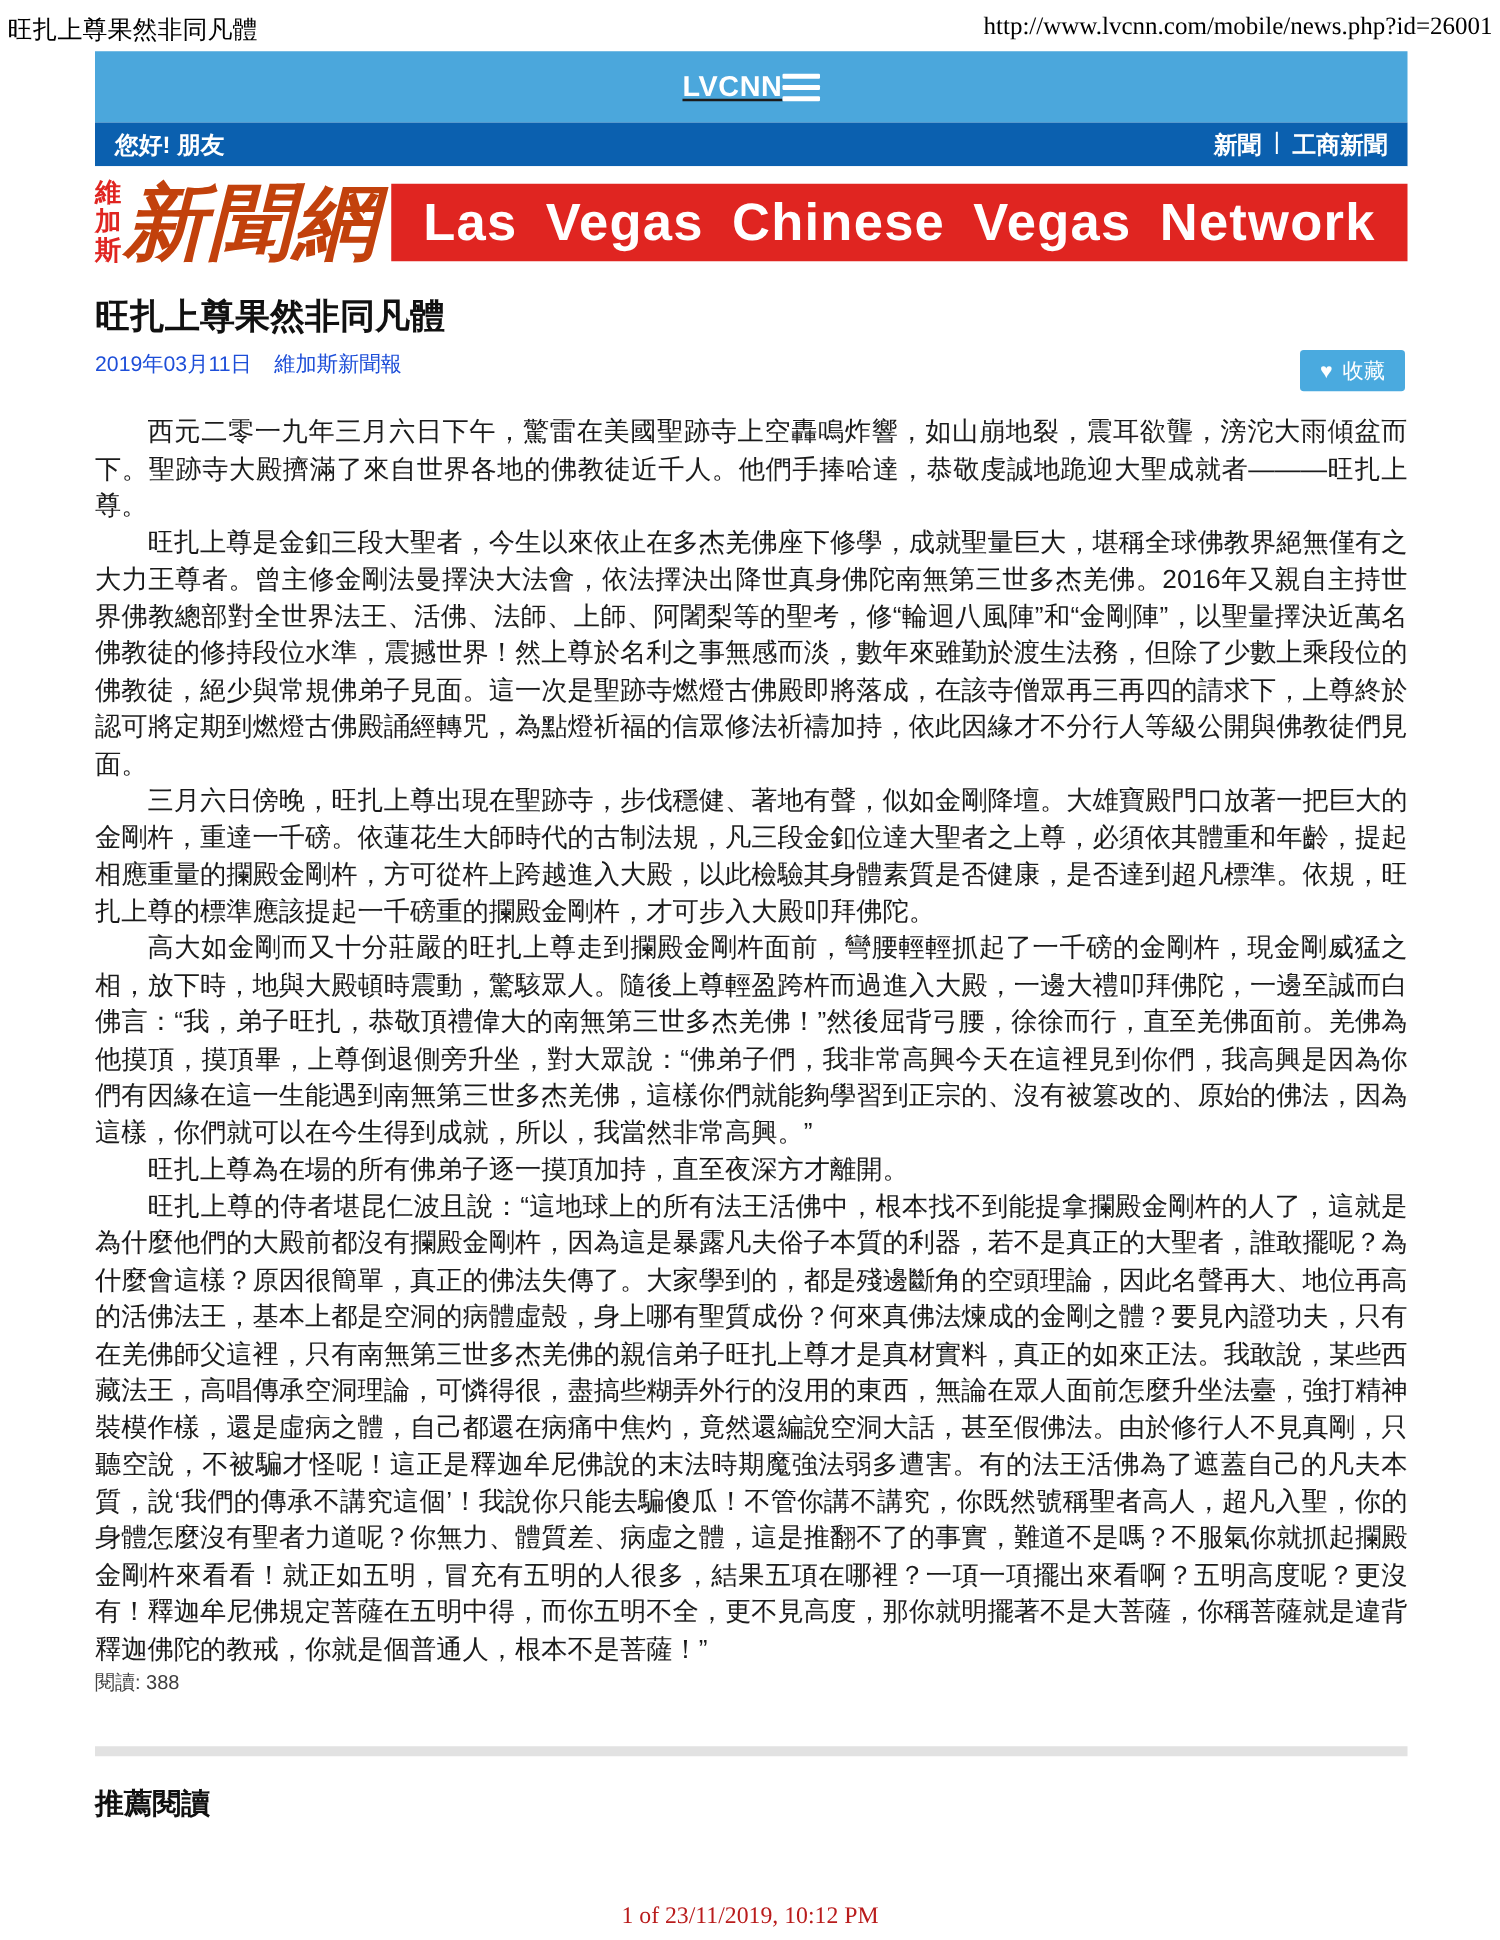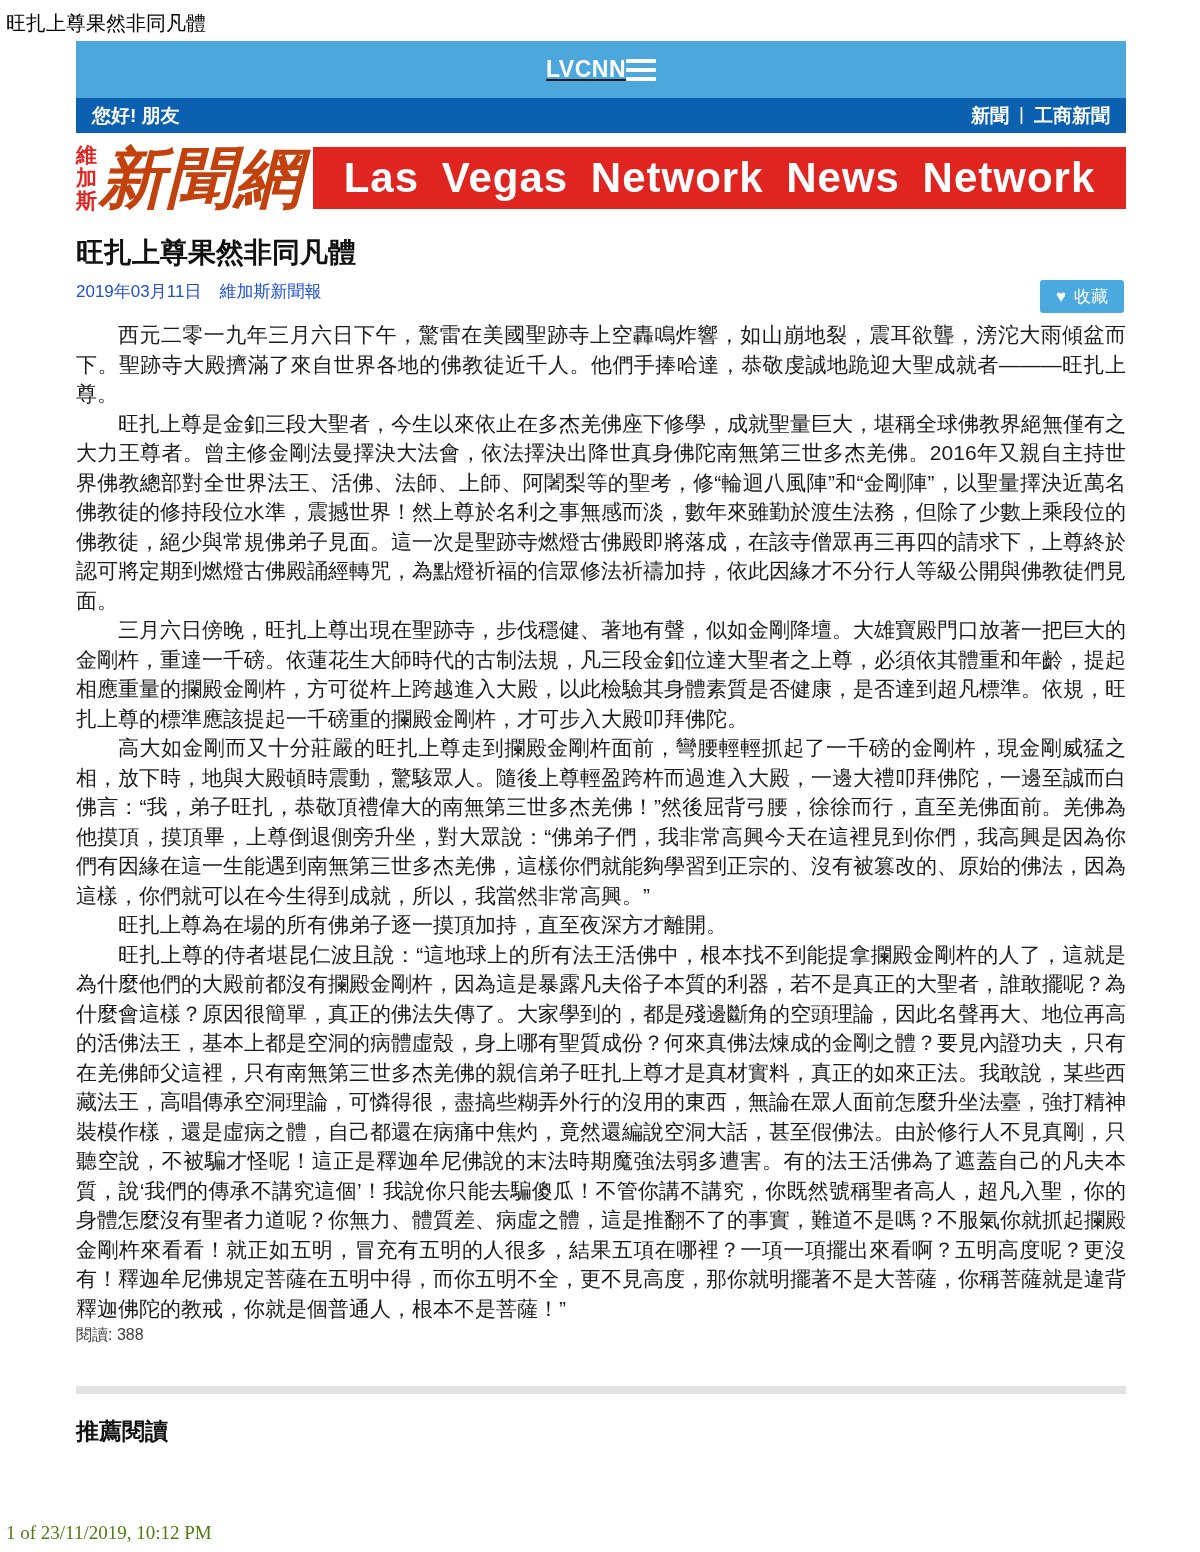--- a/index.html
+++ b/index.html
@@ -14,24 +14,24 @@
 
   
   .print-header {
     display: flex; justify-content: space-between; align-items: flex-start;
     padding: 10px 6px 0 6px;
     font-family: "Liberation Serif", serif;
     font-size: 20px; color: #000;
   }
   .print-footer {
     position: absolute; left: 0; right: 0; bottom: 8px;
-    display: flex; justify-content: flex-start;
+    display: flex; justify-content: center;
     padding: 0 6px;
     font-family: "Liberation Serif", serif;
-    font-size: 19px; color: #4d7c0f;
+    font-size: 19px; color: #b91c1c;
   }
 
   
   .page { width: 1052px; margin: 0 auto; padding-left: 2px; }
 
   
   .navbar {
     margin-top: 4px;
     background: #4BA7DC;
     height: 57px;
@@ -82,36 +82,37 @@
   .meta-row { display: flex; align-items: flex-start; margin-top: 8px; position: relative; }
   .meta { color: #1d4ed8; font-size: 17px; display: flex; gap: 18px; }
   .fav-button {
     position: absolute; right: 2px; top: 0;
     background: #4AAADF; color: #ffffff;
     font-size: 17px;
     padding: 5px 16px; border-radius: 3px;
     display: flex; align-items: center; gap: 8px;
     cursor: pointer; border: none;
   }
-  .article-body { margin-top: 17px; }
+  .article-body { margin-top: 28px; }
   .article-body p {
     font-size: 21px; line-height: 29.5px; color: #1b1b1b;
     text-indent: 2em; text-align: justify;
   }
   .read-count { color: #404040; font-size: 16px; margin-top: 2px; }
 
   .divider { height: 8px; background: #e2e2e2; margin-top: 40px; }
 
   .recommended-heading { font-size: 23px; font-weight: bold; color: #111; margin-top: 22px; }
 </style>
 </head>
 <body>
 
 <div class="print-header">
   <span>旺扎上尊果然非同凡體</span>
+  <span>http://www.lvcnn.com/mobile/news.php?id=26001</span>
 </div>
 
 <div class="page">
 
   <div class="navbar">
     <span class="brand">LVCNN</span>
     <div class="hamburger">
       <div class="bar"></div>
       <div class="bar"></div>
       <div class="bar"></div>
@@ -127,21 +128,21 @@
     </div>
   </div>
 
   <div class="logo-band">
     <div class="logo-vertical">
       <span>維</span>
       <span>加</span>
       <span>斯</span>
     </div>
     <div class="logo-calligraphy">新聞網</div>
-    <div class="logo-banner">Las Vegas Network News Network</div>
+    <div class="logo-banner">Las Vegas Chinese Vegas Network</div>
   </div>
 
   <h1 class="article-title">旺扎上尊果然非同凡體</h1>
 
   <div class="meta-row">
     <div class="meta">
       <span>2019年03月11日</span>
       <span>維加斯新聞報</span>
     </div>
     <button class="fav-button">

